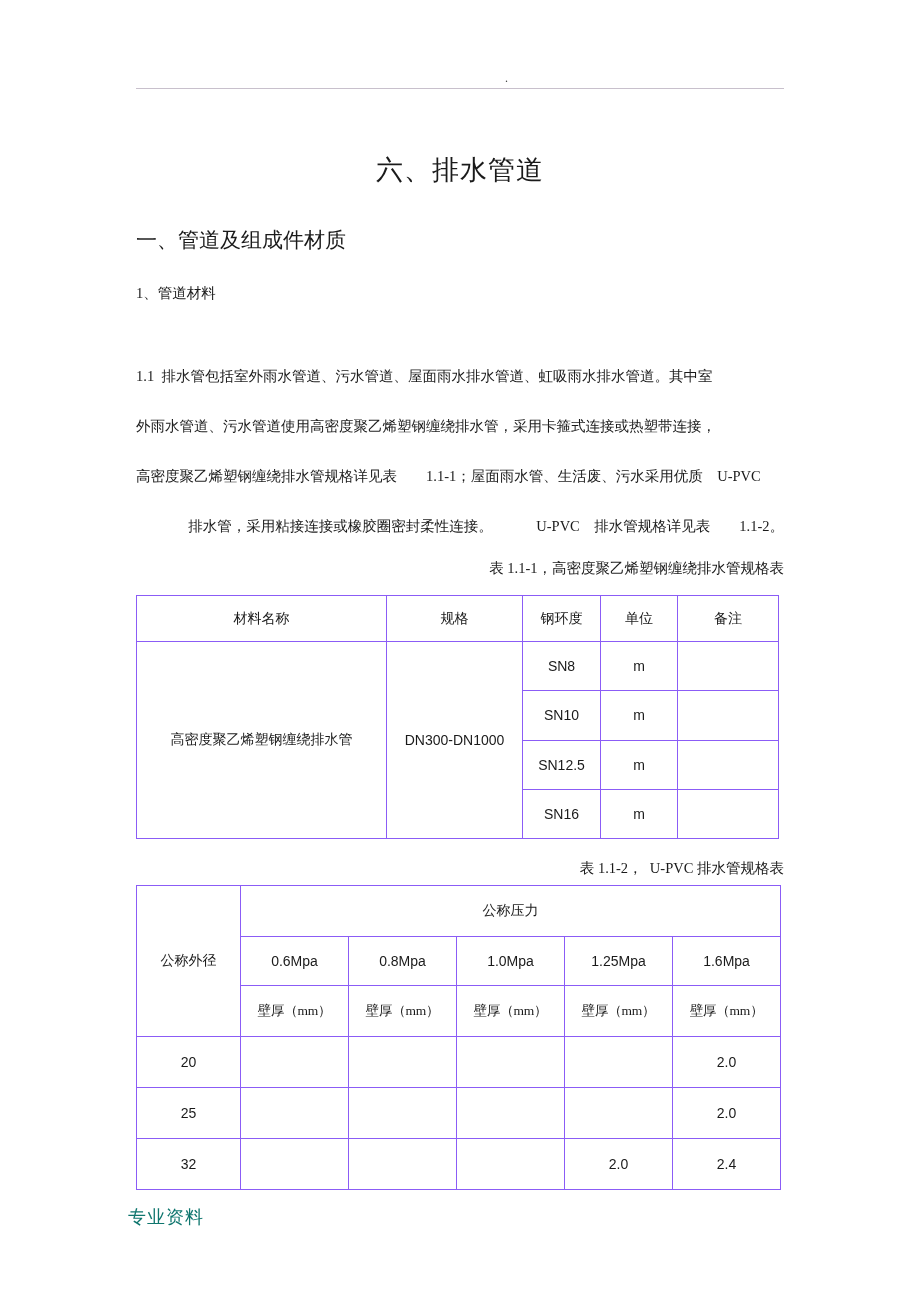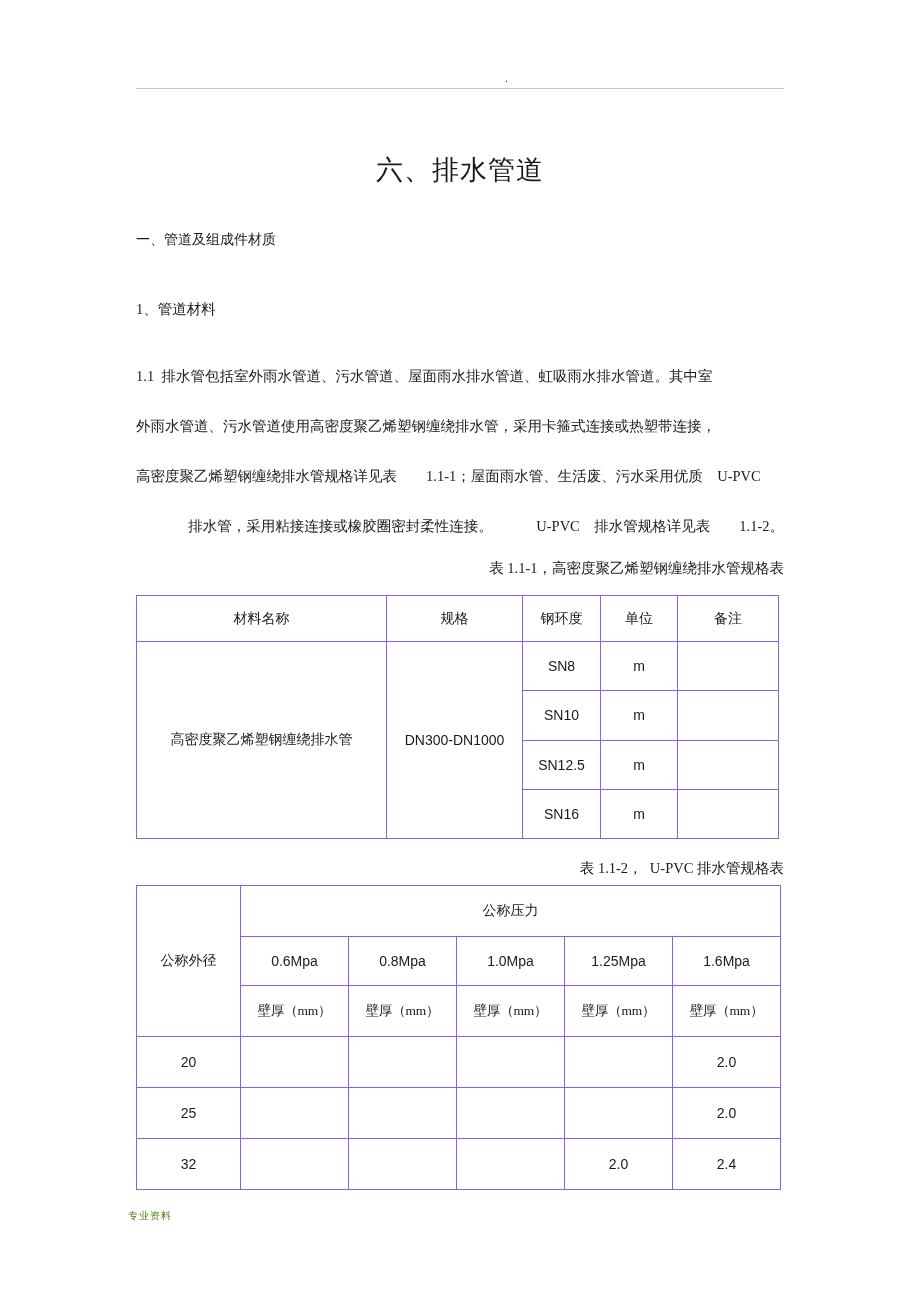--- a/index.html
+++ b/index.html
@@ -59,34 +59,34 @@
     position: absolute;
     top: 150px;
     left: 0;
     width: 648px;
     font-family: "Liberation Serif", "DejaVu Serif", serif;
   }
 
   .h-sec {
     position: absolute;
     left: 0;
-    font-size: 14px;
+    font-size: 21px;
     line-height: 24px;
     font-family: "Liberation Serif", "DejaVu Serif", serif;
   }
   .h-sec-1 { top: 228px; }
 
   .h-sub {
     position: absolute;
     left: 0;
     font-size: 14.5px;
     line-height: 22px;
     font-family: "Liberation Serif", "DejaVu Serif", serif;
   }
-  .h-sub-1 { top: 298px; }
+  .h-sub-1 { top: 282px; }
 
   .para-line {
     position: absolute;
     left: 0;
     width: 648px;
     font-size: 14.5px;
     line-height: 22px;
     white-space: pre;
     font-family: Liberation Serif, serif;
   }
@@ -148,25 +148,25 @@
     letter-spacing: -0.2px;
   }
 
   .latin { font-family: "Liberation Sans", "DejaVu Sans", sans-serif; }
 
   
   .footer {
     position: absolute;
     left: 128px;
     top: 1208px;
-    font-size: 10px;
+    font-size: 18px;
     line-height: 18px;
-    color: #4d7c0f;
+    color: #0f766e;
     letter-spacing: 1px;
-    font-family: Liberation Mono, monospace;
+    font-family: Liberation Sans, sans-serif;
   }
 </style>
 </head>
 <body>
 
 <div class="page">
 
   <div class="header-mark">.</div>
   <div class="header-rule"></div>
 

